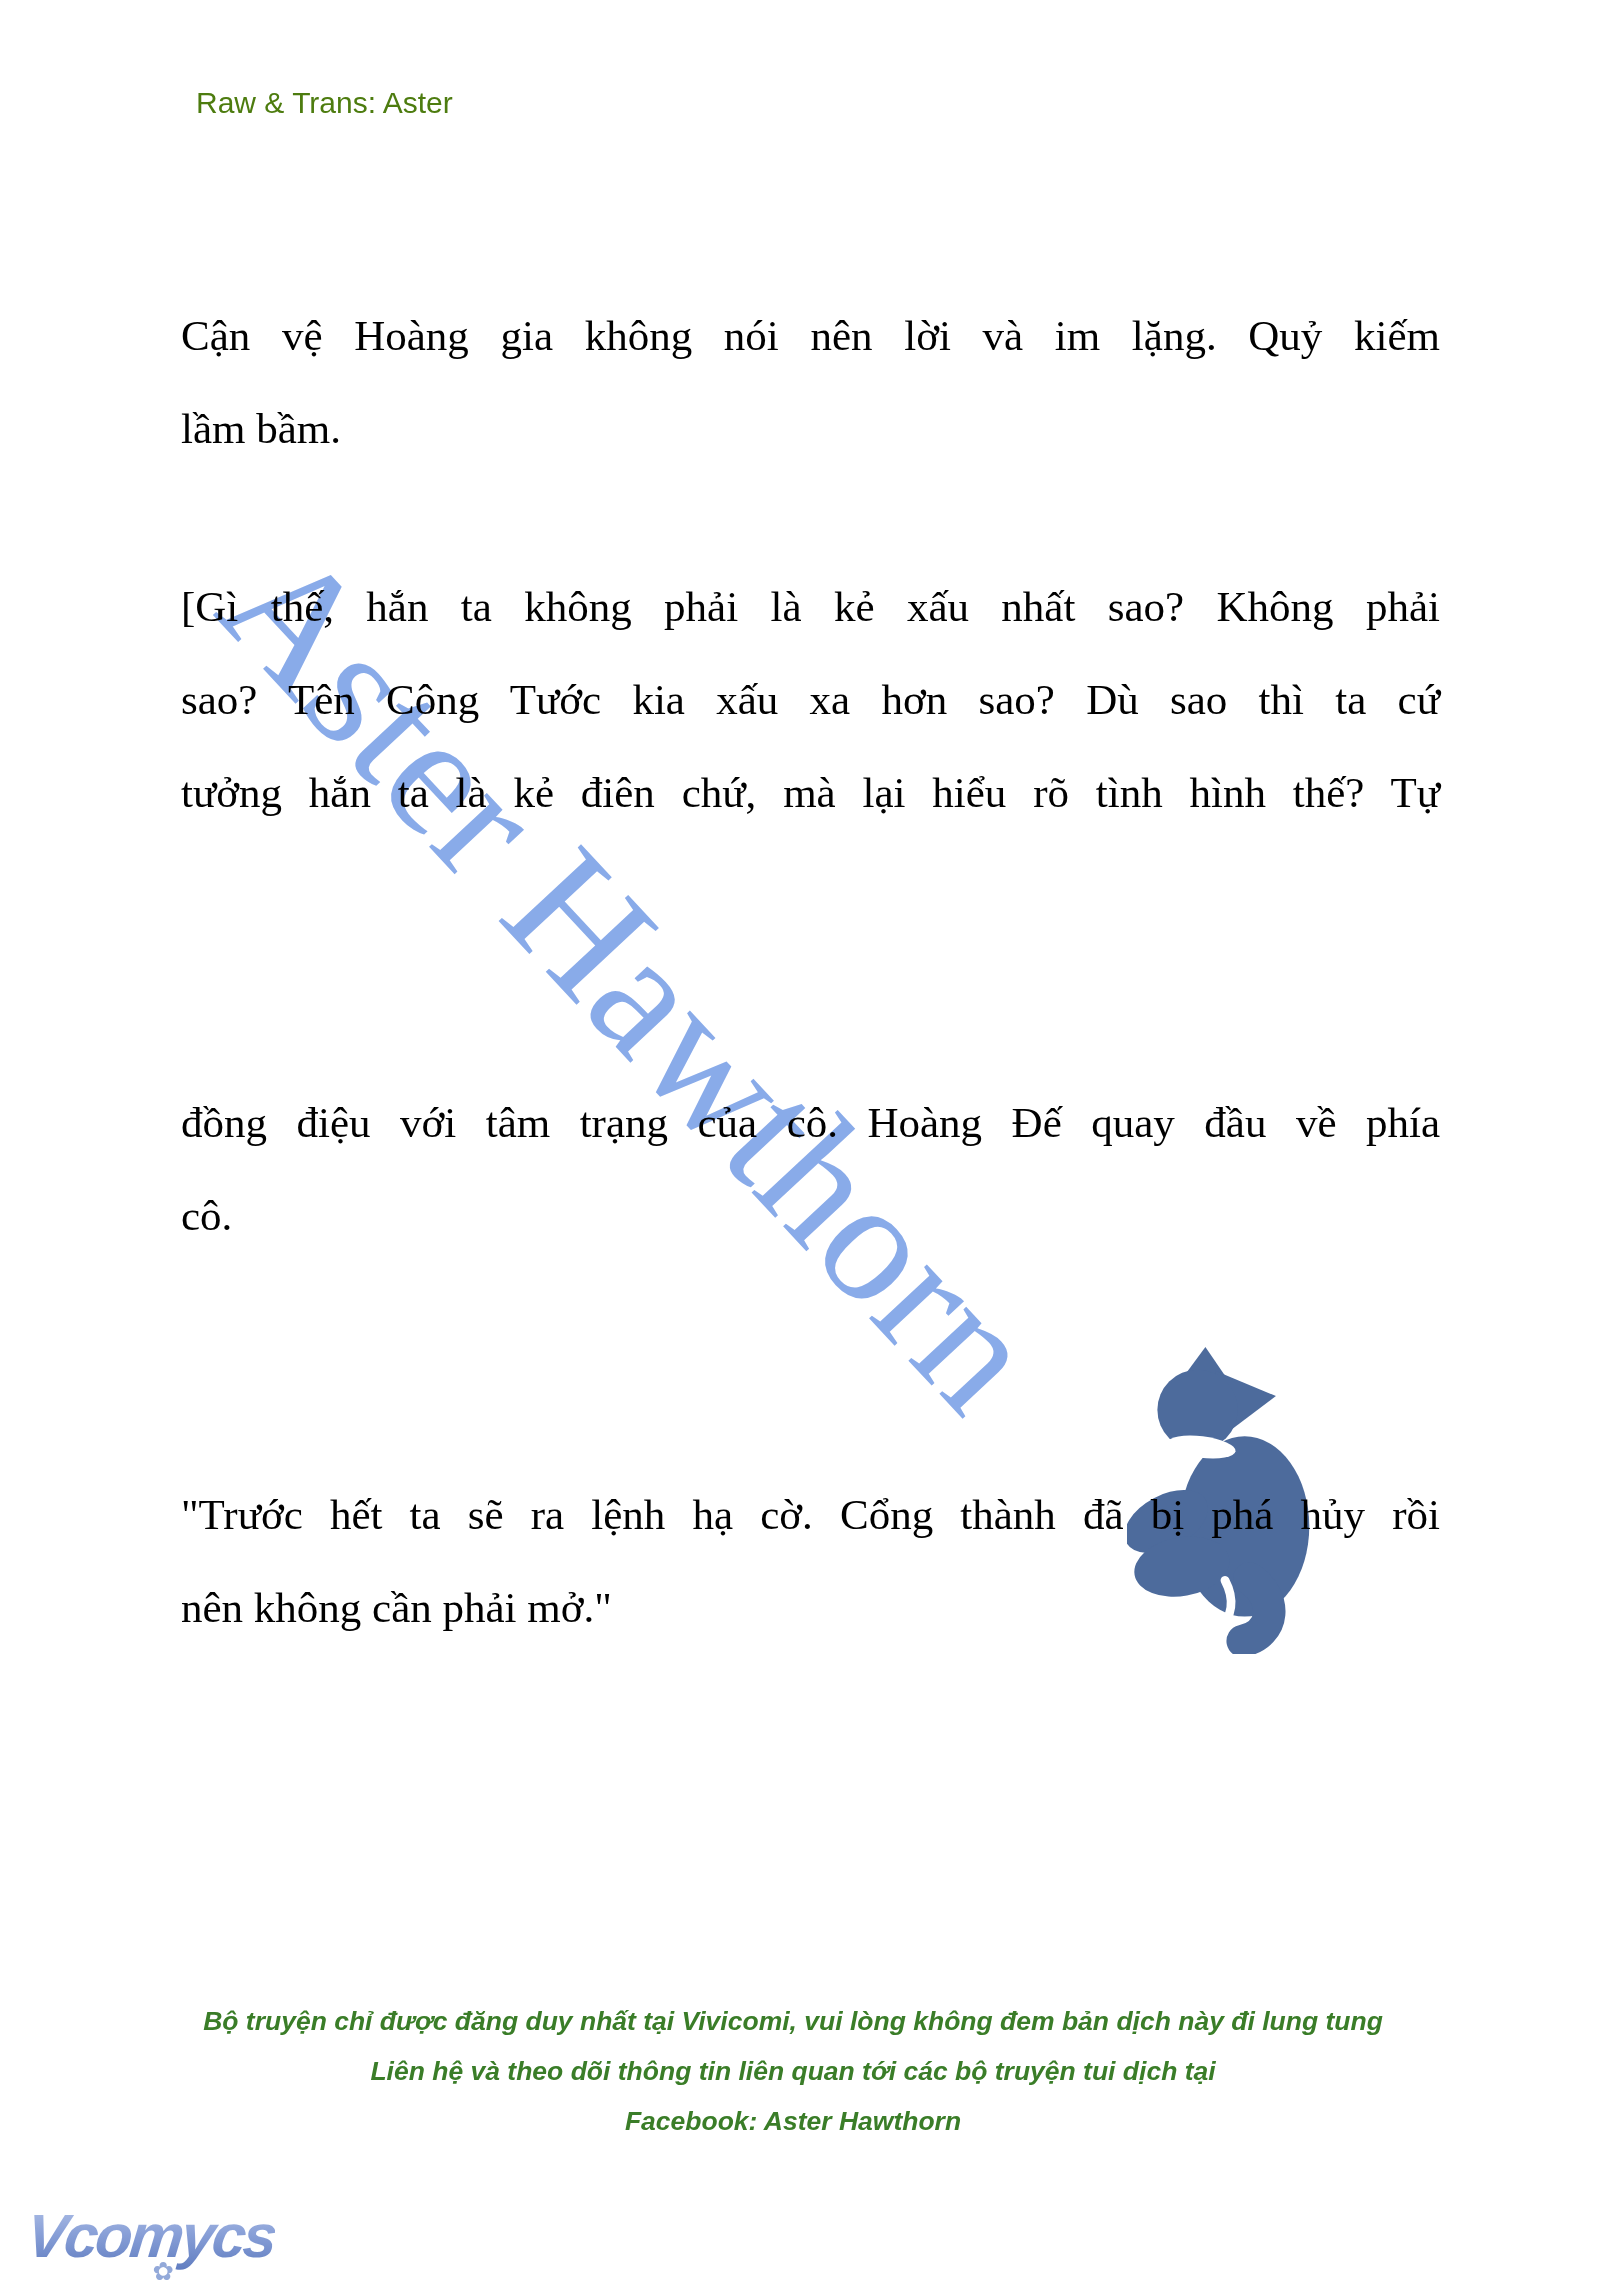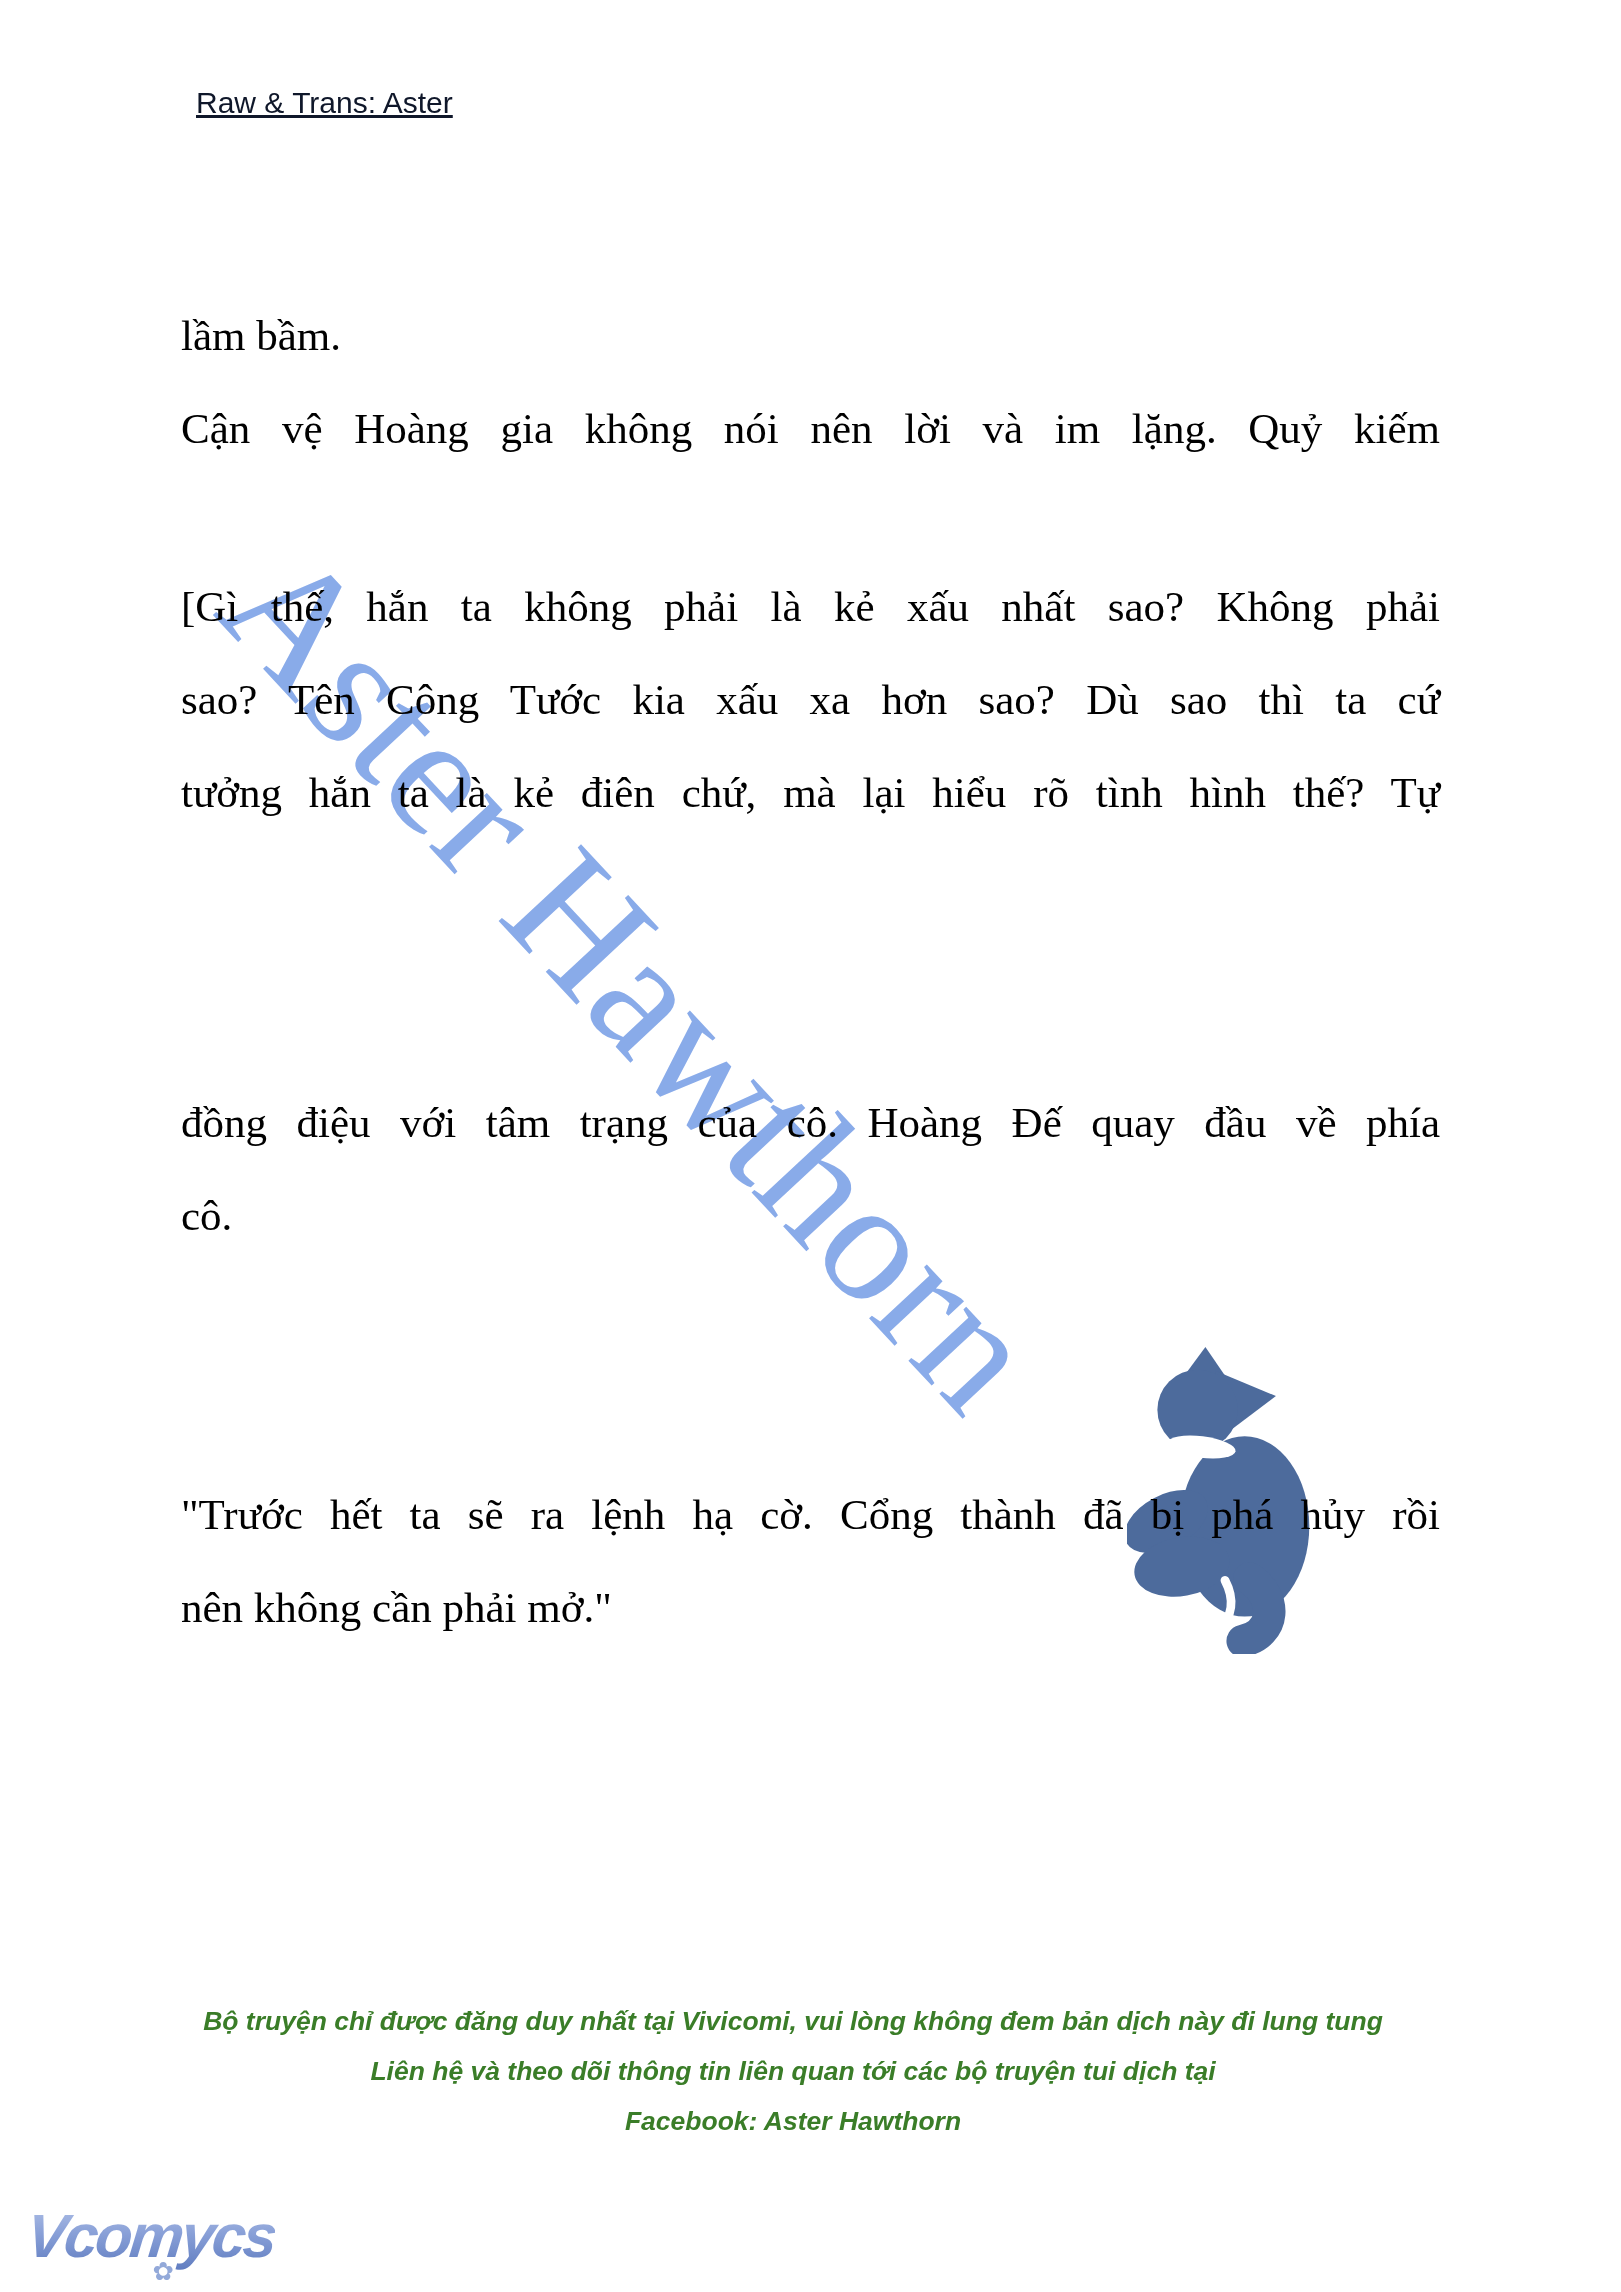--- a/index.html
+++ b/index.html
@@ -12,24 +12,23 @@
     font-family: "Liberation Serif", serif;
   }
 
   
   .credit {
     position: absolute;
     left: 196px;
     top: 86px;
     font-family: "Liberation Sans", sans-serif;
     font-size: 30px;
-    color: #0f172a;
+    color: #4d7c0f;
     z-index: 3;
     white-space: nowrap;
-    text-decoration: underline;
   }
 
   
   .watermark {
     position: absolute;
     left: 323px;
     top: 510px;
     transform: rotate(47deg);
     transform-origin: 0 0;
     font-family: "Liberation Serif", serif;
@@ -134,22 +133,22 @@
       <ellipse cx="120" cy="185" rx="66" ry="92"></ellipse>
       <ellipse cx="40" cy="180" rx="46" ry="27" transform="rotate(-28 40 180)"></ellipse>
       <ellipse cx="56" cy="226" rx="49" ry="30" transform="rotate(-10 56 226)"></ellipse>
       <path d="M125,238 C154,258 152,294 118,302" stroke="#4d6b9c" stroke-width="33" fill="none" stroke-linecap="round"></path>
     </g>
     <ellipse cx="76" cy="104" rx="35" ry="11" fill="#ffffff" transform="rotate(7 76 104)"></ellipse>
     <path d="M100,240 C110,259 108,277 93,291" stroke="#ffffff" stroke-width="9" fill="none" stroke-linecap="round"></path>
   </svg>
 
   <div class="para" id="p1">
+    <div class="line">Cận vệ Hoàng gia không nói nên lời và im lặng. Quỷ kiếm</div>
     <div class="line last">lầm bầm.</div>
-    <div class="line">Cận vệ Hoàng gia không nói nên lời và im lặng. Quỷ kiếm</div>
   </div>
 
   <div class="para" id="p2">
     <div class="line">[Gì thế, hắn ta không phải là kẻ xấu nhất sao? Không phải</div>
     <div class="line">sao? Tên Công Tước kia xấu xa hơn sao? Dù sao thì ta cứ</div>
     <div class="line">tưởng hắn ta là kẻ điên chứ, mà lại hiểu rõ tình hình thế? Tự</div>
   </div>
 
   <div class="para" id="p3">
     <div class="line">đồng điệu với tâm trạng của cô. Hoàng Đế quay đầu về phía</div>

